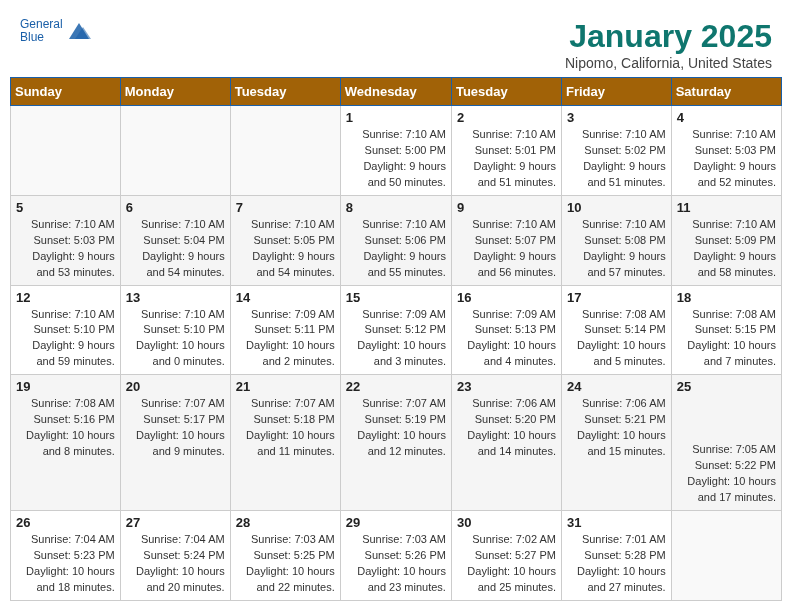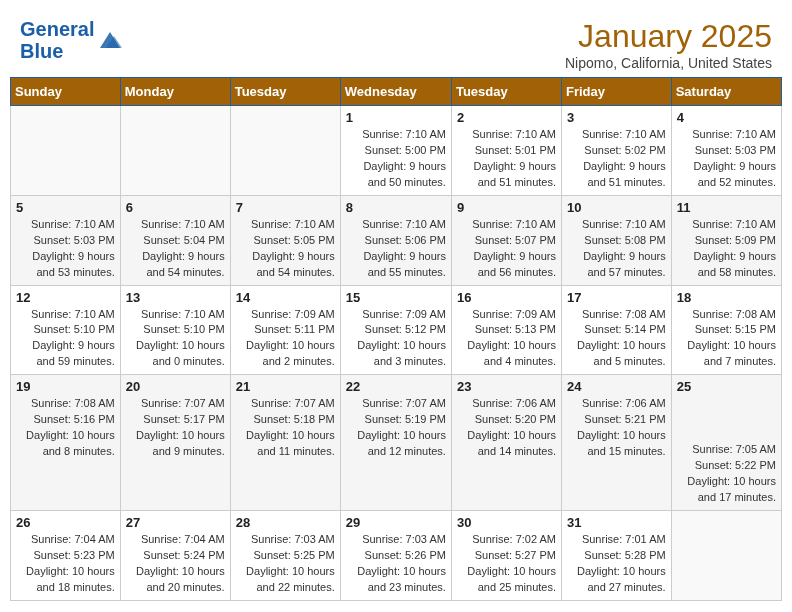--- a/index.html
+++ b/index.html
@@ -15,40 +15,40 @@
       justify-content: space-between;
       align-items: flex-start;
       padding: 8px 10px 6px 10px;
     }
     .logo {
       display: flex;
       align-items: center;
       gap: 0;
     }
     .logo-text {
-      font-size: 20px;
-      font-weight: bold;
+      font-size: 12px;
+      font-weight: normal;
       line-height: 1.1;
       color: #333;
     }
     .logo-text span {
       color: #1a5fa8;
     }
     .logo-icon {
       width: 28px;
       height: 24px;
       margin-left: 2px;
     }
     .title-block {
       text-align: right;
     }
     .main-title {
       font-size: 32px;
-      font-weight: normal;
-      color: #a16207;
+      font-weight: bold;
+      color: #0f766e;
     }
     .subtitle {
       font-size: 14px;
       color: #444;
       text-align: right;
     }
     .calendar {
       width: 100%;
       border-collapse: collapse;
       border: 1px solid #ccc;

